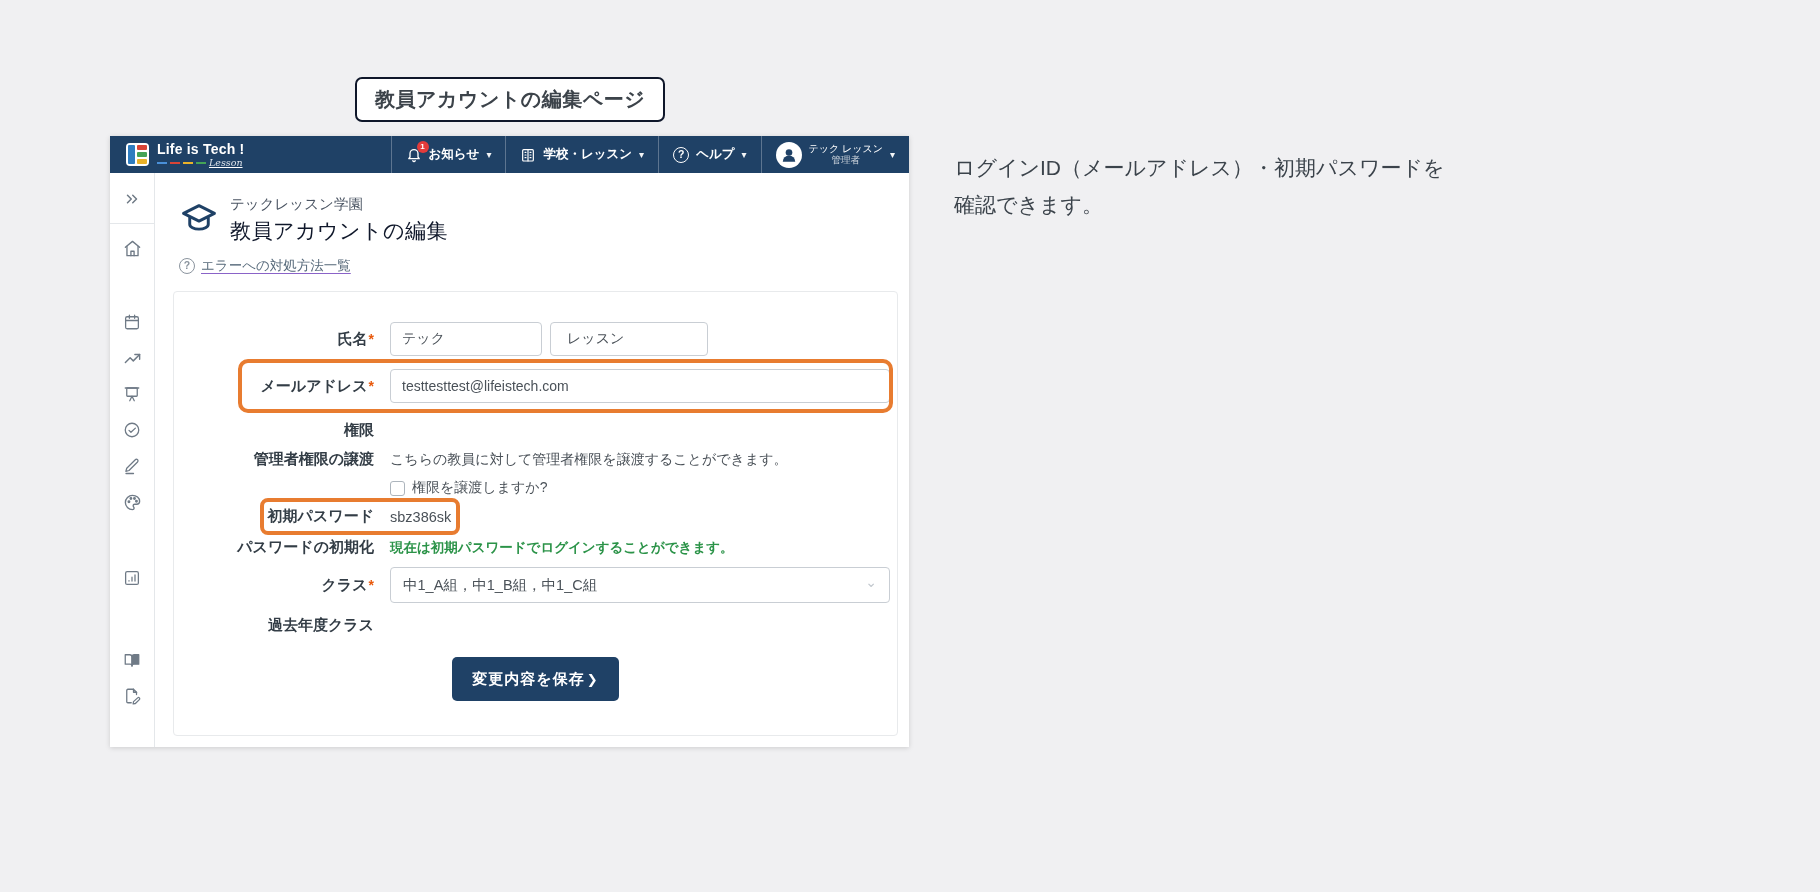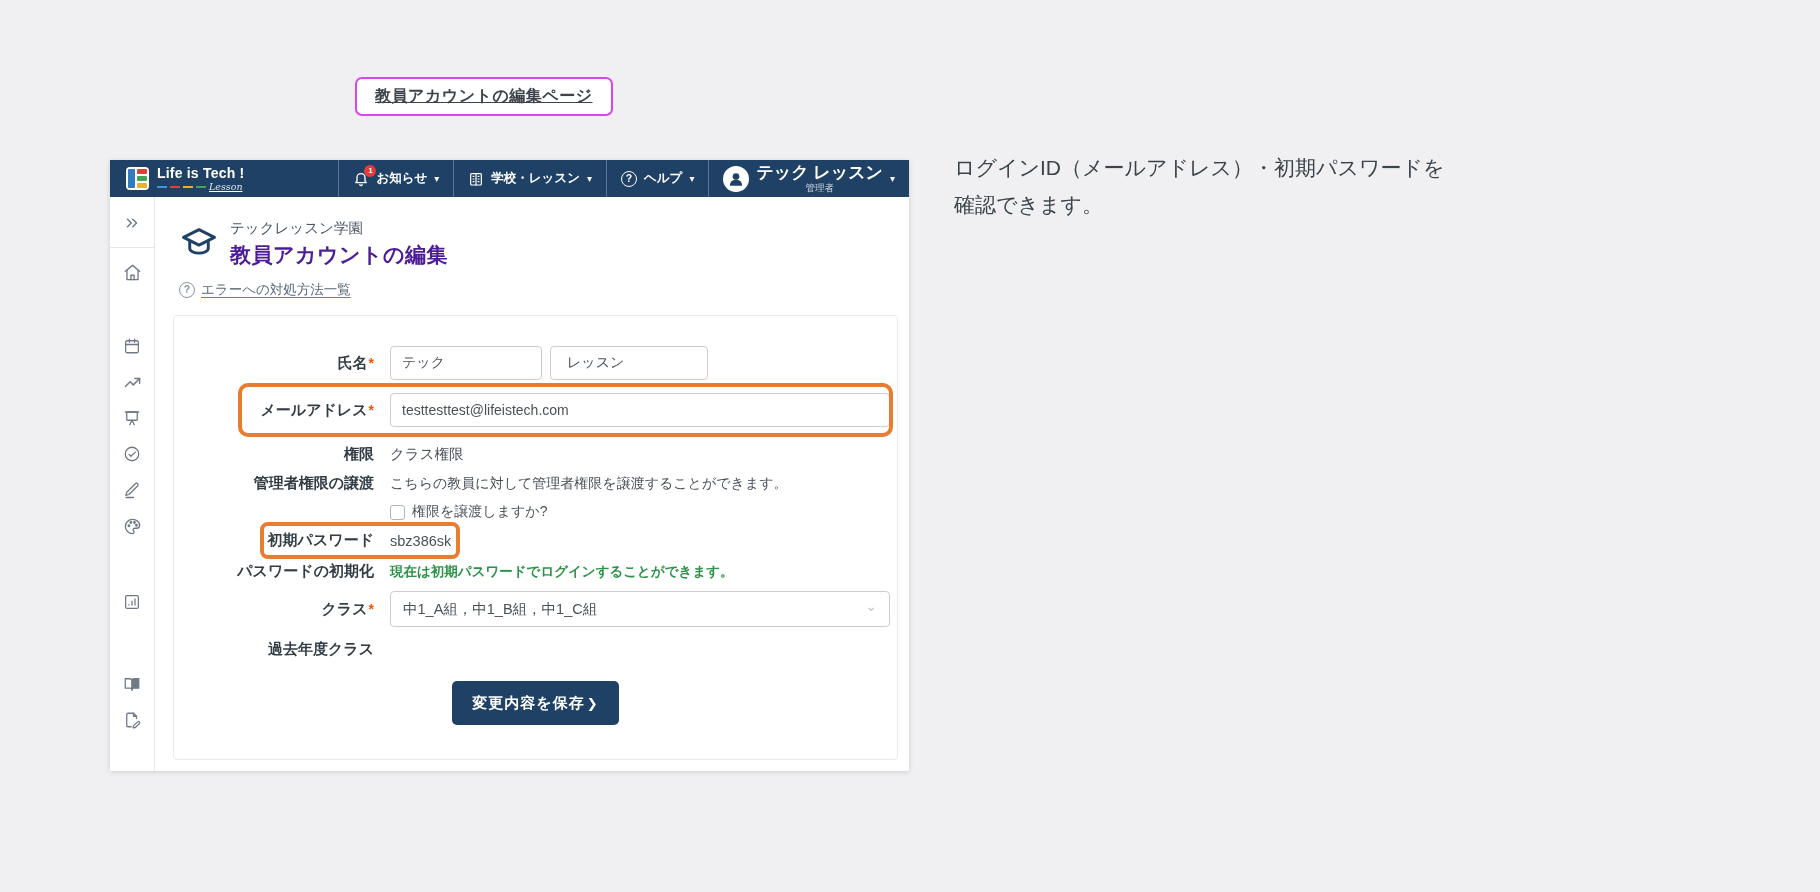--- a/index.html
+++ b/index.html
@@ -9,38 +9,37 @@
     font-family:"Liberation Sans","DejaVu Sans",sans-serif;
     color:#3b434b;
     position:relative;
     overflow:hidden;
   }
 
   
   .top-badge {
     position:absolute; left:355px; top:77px;
     background:#ffffff;
-    border:2px solid #d946ef;
+    border:2px solid #0f172a;
     border-radius:7px;
     padding:7px 18px;
-    font-size:16px; font-weight:bold; color:#3c434a;
+    font-size:20px; font-weight:bold; color:#3c434a;
     letter-spacing:.5px;
-    text-decoration:underline;
   }
 
   
   .annotation {
     position:absolute; left:954px; top:150px; width:790px;
     font-size:21px; line-height:1.75; color:#3b434b;
     white-space:pre-line;
   }
 
   
   .app {
-    position:absolute; left:110px; top:160px;
+    position:absolute; left:110px; top:136px;
     width:799px; height:611px;
     background:#ffffff;
     box-shadow:0 1px 5px rgba(0,0,0,.15);
     display:flex; flex-direction:column;
     overflow:hidden;
   }
 
   
   .navbar {
     height:37px; flex:0 0 37px;
@@ -81,21 +80,21 @@
   .caret { font-size:10px; line-height:1; opacity:.95; }
   .help-circle {
     width:16px; height:16px; border:1.5px solid #fff; border-radius:50%;
     font-size:10.5px; font-weight:bold; line-height:13px; text-align:center; color:#fff;
   }
   .avatar {
     width:26px; height:26px; border-radius:50%; background:#fff;
     display:flex; align-items:center; justify-content:center;
   }
   .user-stack { display:flex; flex-direction:column; align-items:center; line-height:1.15; }
-  .user-name { font-size:17px; font-weight:bold; }
+  .user-name { font-size:10px; font-weight:normal; }
   .user-role { font-size:9.5px; font-weight:normal; color:rgba(255,255,255,.78); }
 
   
   .app-body { flex:1; display:flex; min-height:0; }
   .sidebar {
     flex:0 0 44px; border-right:1px solid #e4e7ea; background:#fff;
     display:flex; flex-direction:column; align-items:center;
     padding-top:12px; color:#6f7a86;
   }
   .side-item { width:44px; height:32px; display:flex; align-items:center; justify-content:center; cursor:pointer; }
@@ -105,21 +104,21 @@
   .gap-md { margin-top:4px; }
   .gap-xl { margin-top:44px; }
   .gap-xxl { margin-top:50px; }
 
   .main { flex:1; padding:22px 14px 0 18px; background:#fff; min-width:0; }
 
   .head-row { display:flex; align-items:center; gap:11px; margin-left:6px; }
   .grad-icon { flex:0 0 auto; }
   .head-text { display:flex; flex-direction:column; }
   .school-name { font-size:14.5px; color:#4b5563; margin-bottom:3px; }
-  .page-title { font-size:21px; font-weight:bold; color:#4c1d95; letter-spacing:.5px; }
+  .page-title { font-size:21px; font-weight:normal; color:#0f172a; letter-spacing:.5px; }
 
   .error-row { display:flex; align-items:center; gap:6px; margin:12px 0 0 6px; }
   .q-circle {
     width:16px; height:16px; border:1.5px solid #8b949e; border-radius:50%;
     color:#8b949e; font-size:10.5px; font-weight:bold; line-height:13px; text-align:center;
   }
   .error-link {
     font-size:13.5px; color:#56697a;
     text-decoration:underline; text-decoration-color:#8a63c8; text-underline-offset:3px;
     cursor:pointer;
@@ -385,21 +384,20 @@
         <div class="frow row-email">
           <span class="hl hl-email"></span>
           <span class="flabel"><span>メールアドレス</span><span class="req">*</span></span>
           <span class="fvalue">
             <input class="tinput w-email" value="testtesttest@lifeistech.com" style="">
           </span>
         </div>
 
         <div class="frow row-tight">
           <span class="flabel">権限</span>
-          <span class="fvalue">クラス権限</span>
         </div>
 
         <div class="frow row-tight">
           <span class="flabel">管理者権限の譲渡</span>
           <span class="fvalue desc">こちらの教員に対して管理者権限を譲渡することができます。</span>
         </div>
 
         <div class="frow row-tight">
           <span class="flabel"></span>
           <span class="fvalue chk-row">

